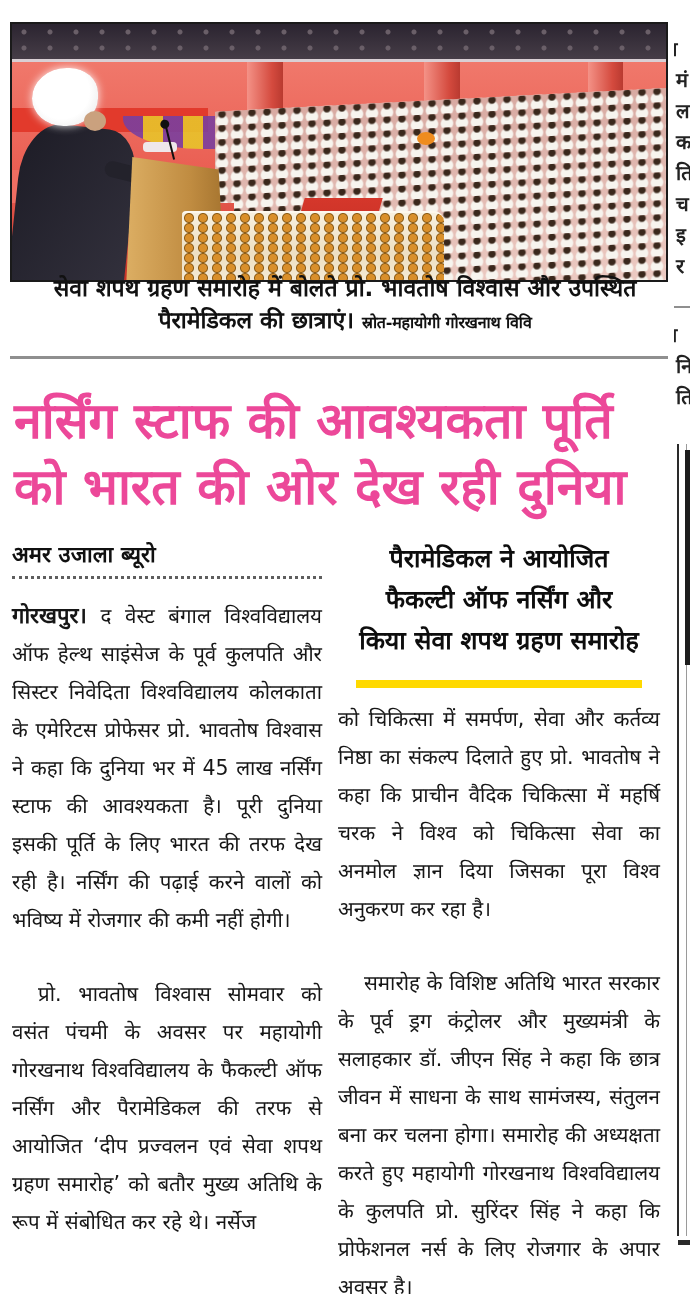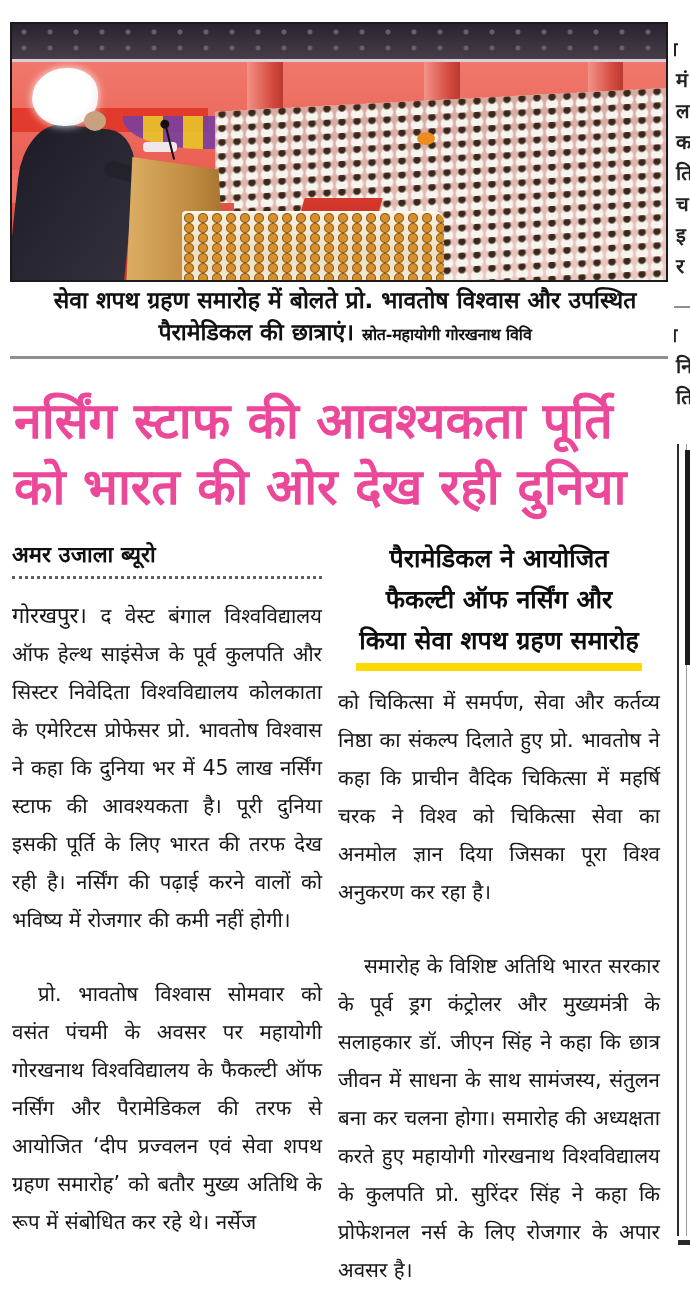--- a/index.html
+++ b/index.html
@@ -85,47 +85,47 @@
     clip-path:polygon(6% 0, 94% 10%, 100% 100%, 0 100%);
   }
   .ph-mic { position:absolute; left:24%; top:40%; width:2px; height:34px;
     background:#101010; transform:rotate(-14deg); }
   .ph-mic::after { content:""; position:absolute; left:-4px; top:-7px; width:9px; height:9px;
     background:#101010; border-radius:50%; }
   .ph-speaker-cup { position:absolute; left:20%; top:46%; width:34px; height:10px;
     background:#efe7ea; border-radius:4px; }
 
   
-  .caption { position:absolute; left:0; top:284px; width:690px; text-align:center;
+  .caption { position:absolute; left:0; top:272px; width:690px; text-align:center;
     font-weight:bold; font-size:23px; line-height:32px; color:#111; }
   .caption .src { font-size:16px; letter-spacing:-0.2px; }
 
   
   .top-rule { position:absolute; left:10px; top:356px; width:658px; height:3px; background:#8f8f8f; }
 
   
   .headline { position:absolute; left:14px; top:372px; width:640px;
     font-weight:bold; font-size:50px; line-height:66px; color:#ec4899;margin-top:16px; }
 
   
   .cols { position:absolute; left:12px; top:538px; width:660px; display:flex; gap:16px; }
   .col-left { width:310px; }
   .col-right { width:322px; }
 
   .byline { font-size:22px; font-weight:bold; color:#101010; }
   .byline-rule { border-bottom:3px dotted #5e5e5e; margin:8px 0 18px; }
 
   .body-p { font-size:20.5px; line-height:38px; text-align:justify; color:#161616; }
   .body-p.indent { text-indent:26px;margin-top:36px; }
-  .dateline { font-weight:normal; font-size:22px; }
+  .dateline { font-weight:bold; font-size:22px; }
 
   .subhead { text-align:center; font-weight:bold; font-size:25px; line-height:41px;
     color:#0d0d0d; margin-bottom:12px; }
   .subhead .u-yellow { display:inline-block; border-bottom:8px solid #FFD900;
-    padding:0 3px 2px; }
+    padding:0 3px 19px; }
 
   
   .edge-strip { position:absolute; right:0; top:0; width:16px; height:1294px; overflow:hidden; }
   .edge-frags { position:absolute; left:2px; top:34px; width:22px;
     font-weight:bold; font-size:20px; line-height:31px; white-space:pre-line;
     color:#222; text-indent:-10px; }
   .edge-hr { position:absolute; left:0; top:306px; width:16px; height:2px; background:#8f8f8f; }
   .edge-frags.mid { top:320px; }
   .edge-box { position:absolute; left:3px; top:444px; width:13px; height:792px;
     border-left:2px solid #2a2a2a; background:#fff; }

